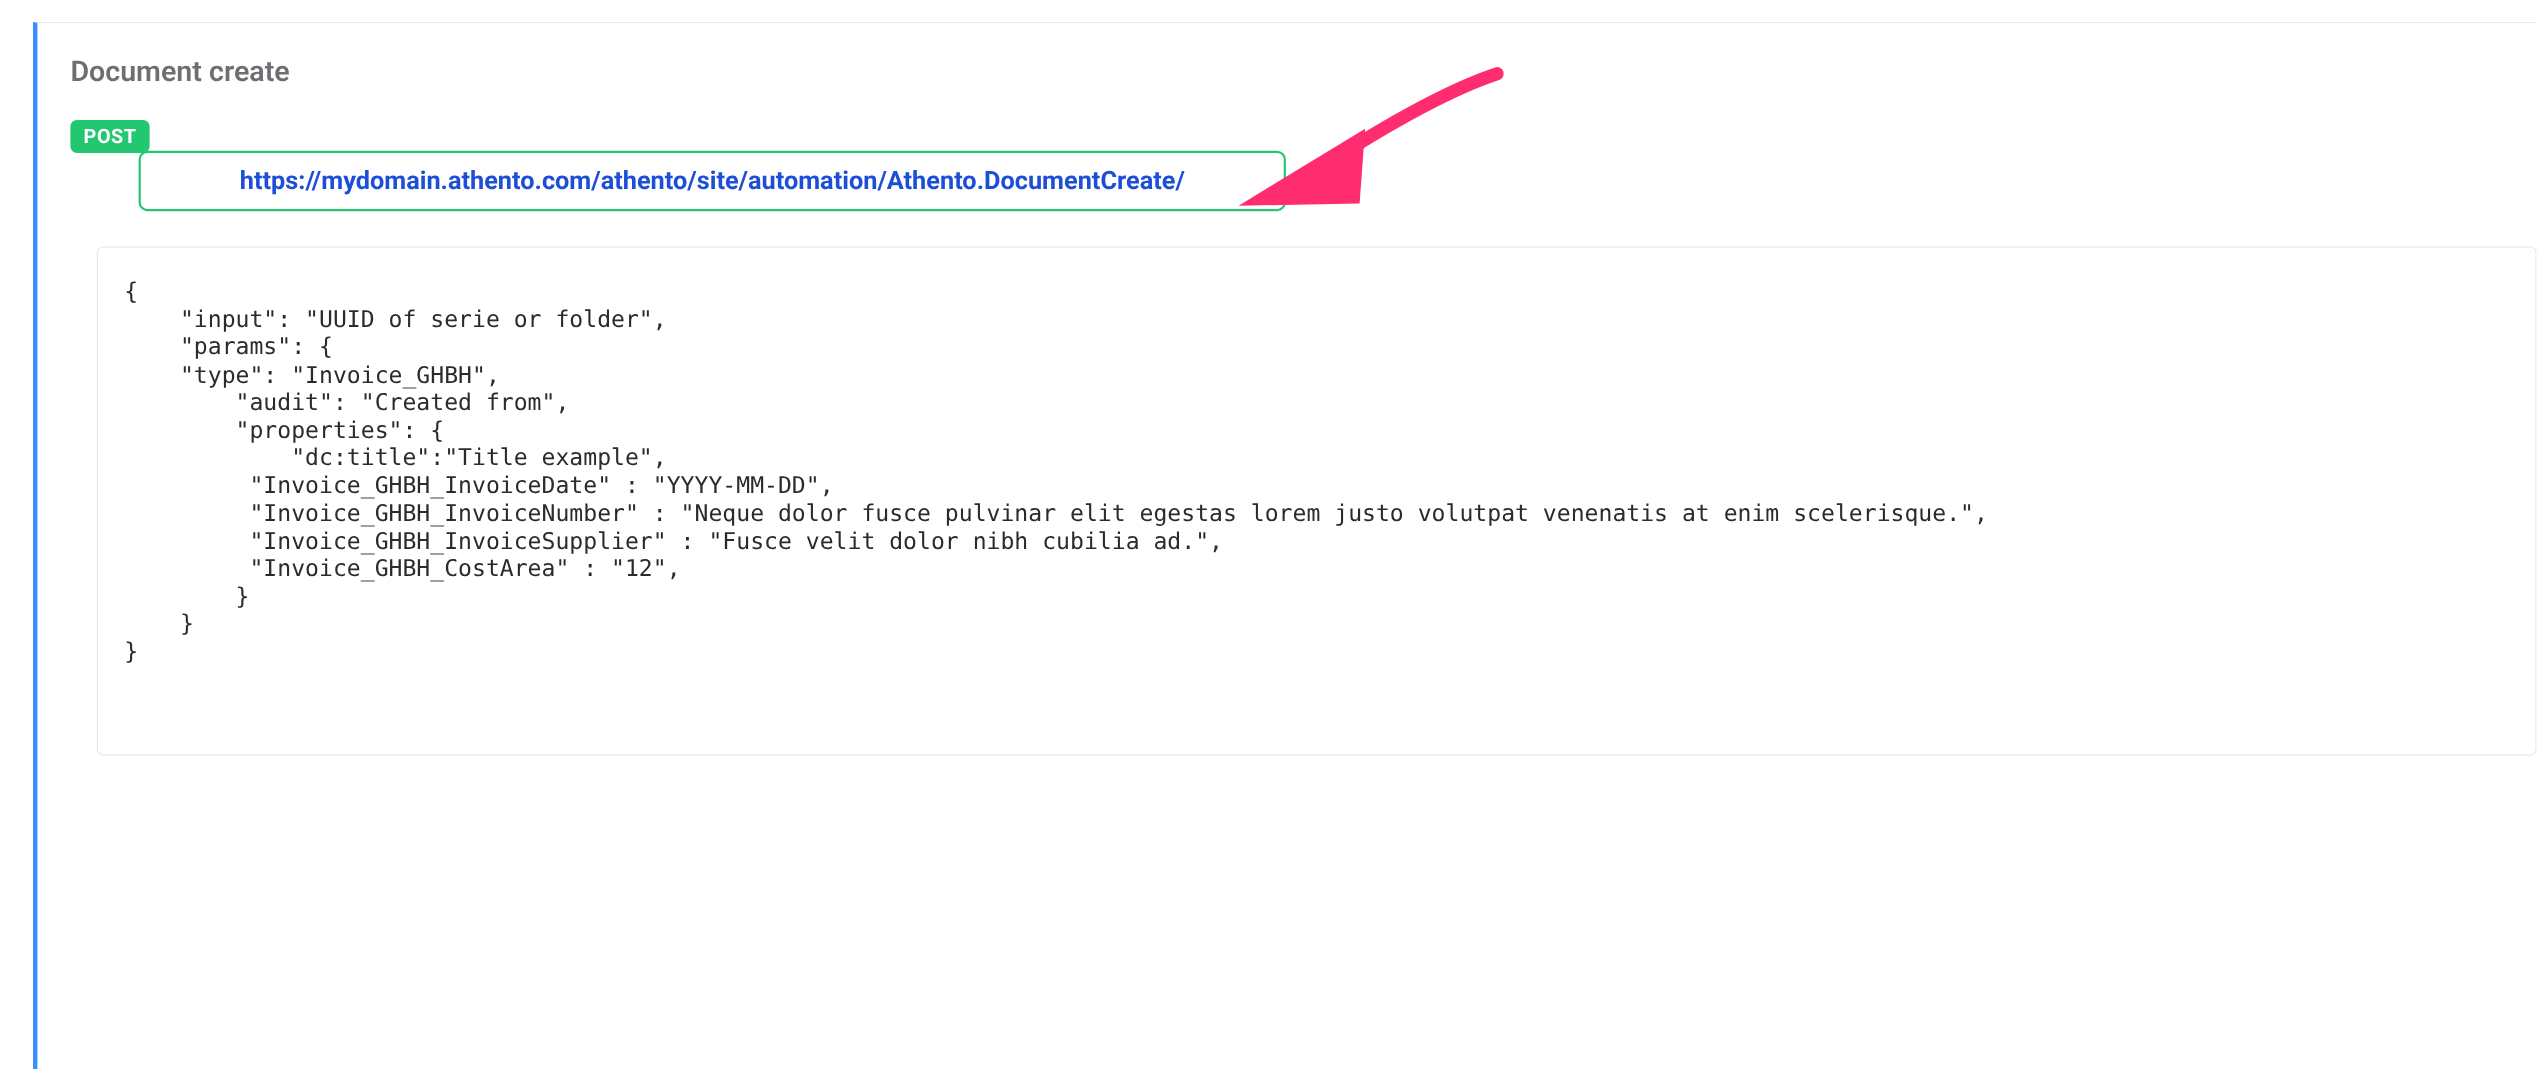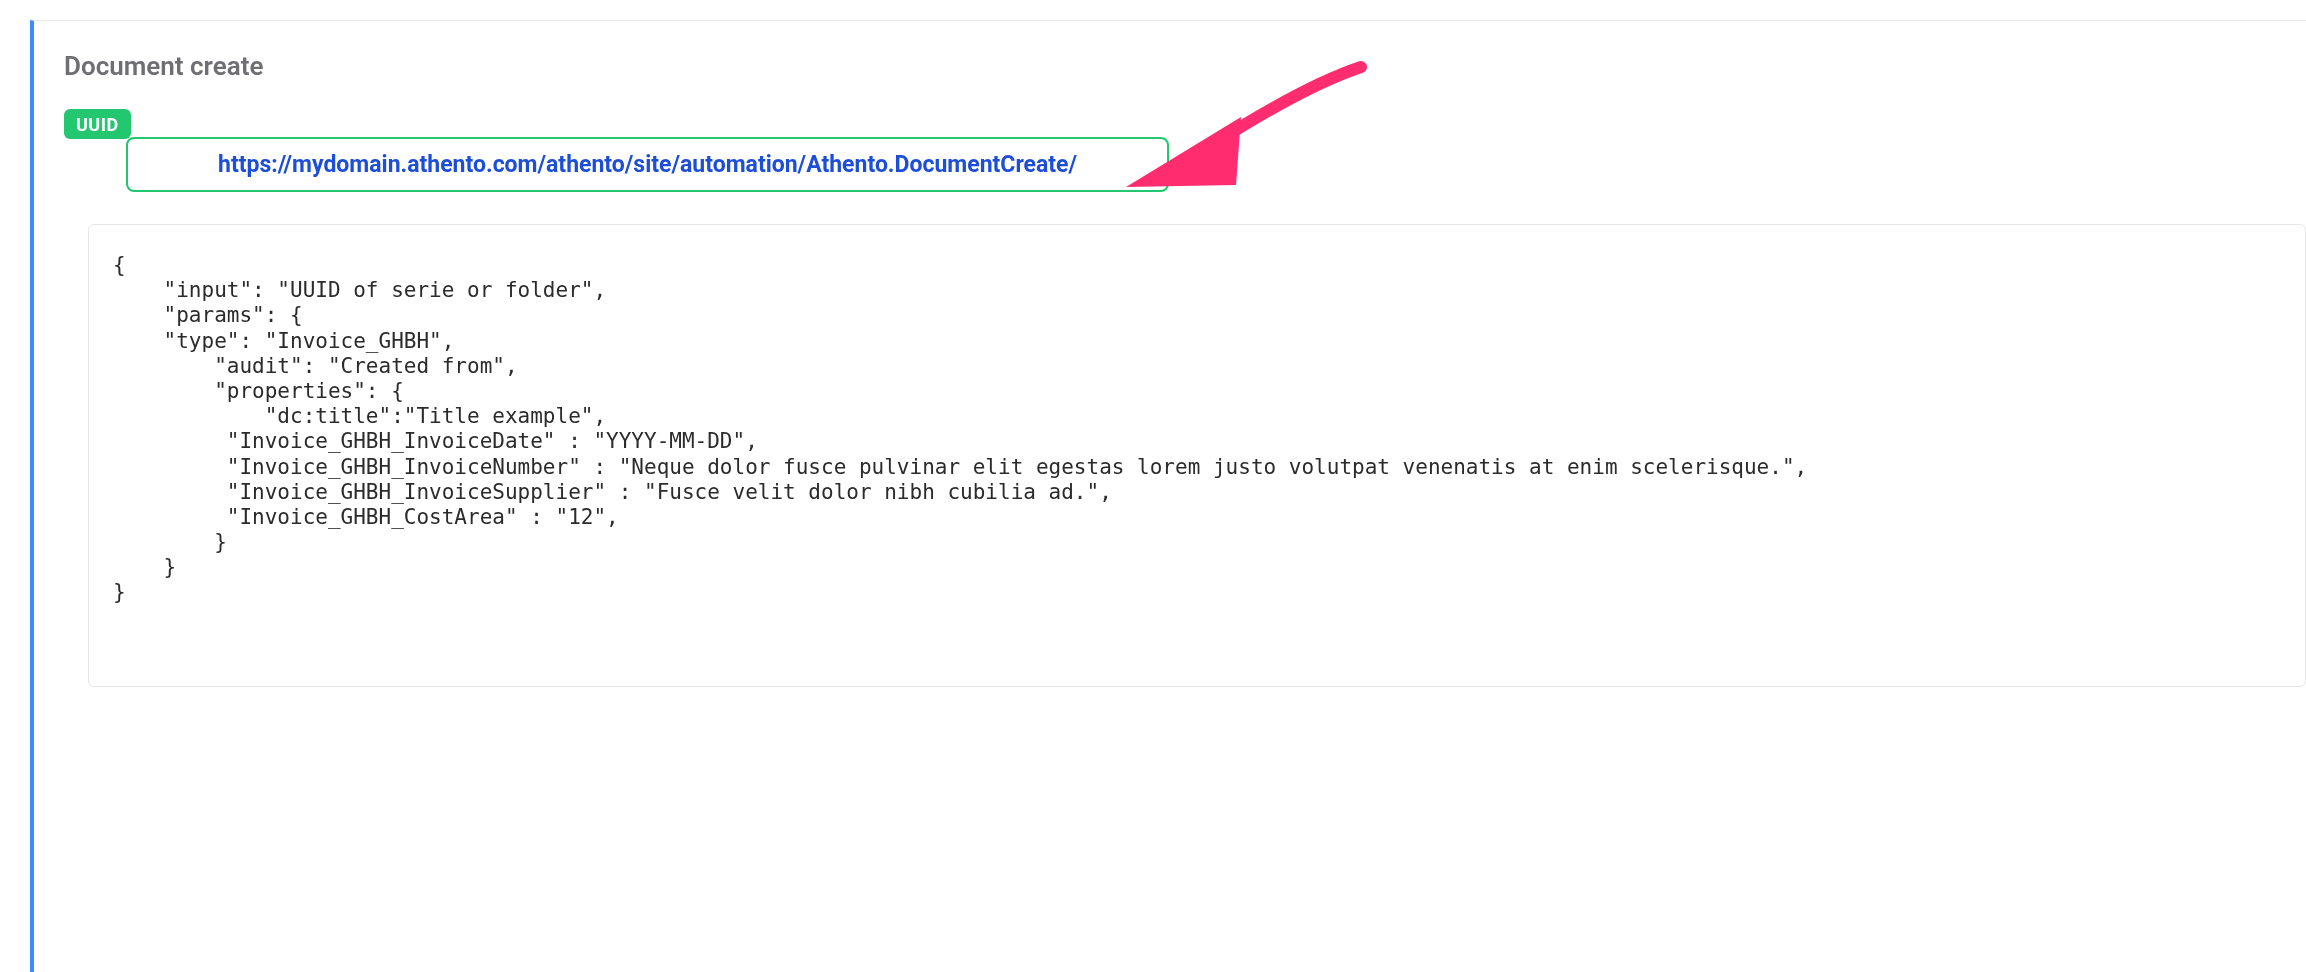--- a/index.html
+++ b/index.html
@@ -75,21 +75,21 @@
     overflow: hidden;
   }
 </style>
 </head>
 <body>
 
 <div class="page-wrap">
 
   <div class="section-title">Document create</div>
 
-  <span class="method-badge">UUID</span>
+  <span class="method-badge">POST</span>
 
   <div class="url-row">
     <span class="url-box">https://mydomain.athento.com/athento/site/automation/Athento.DocumentCreate/</span>
 
     <svg class="arrow-svg" viewBox="0 0 340 170">
       <defs>
         <linearGradient id="g1" x1="0" y1="0" x2="1" y2="1">
           <stop offset="0%" stop-color="#ff2d6f"></stop>
           <stop offset="100%" stop-color="#ff2d6f"></stop>
         </linearGradient>

